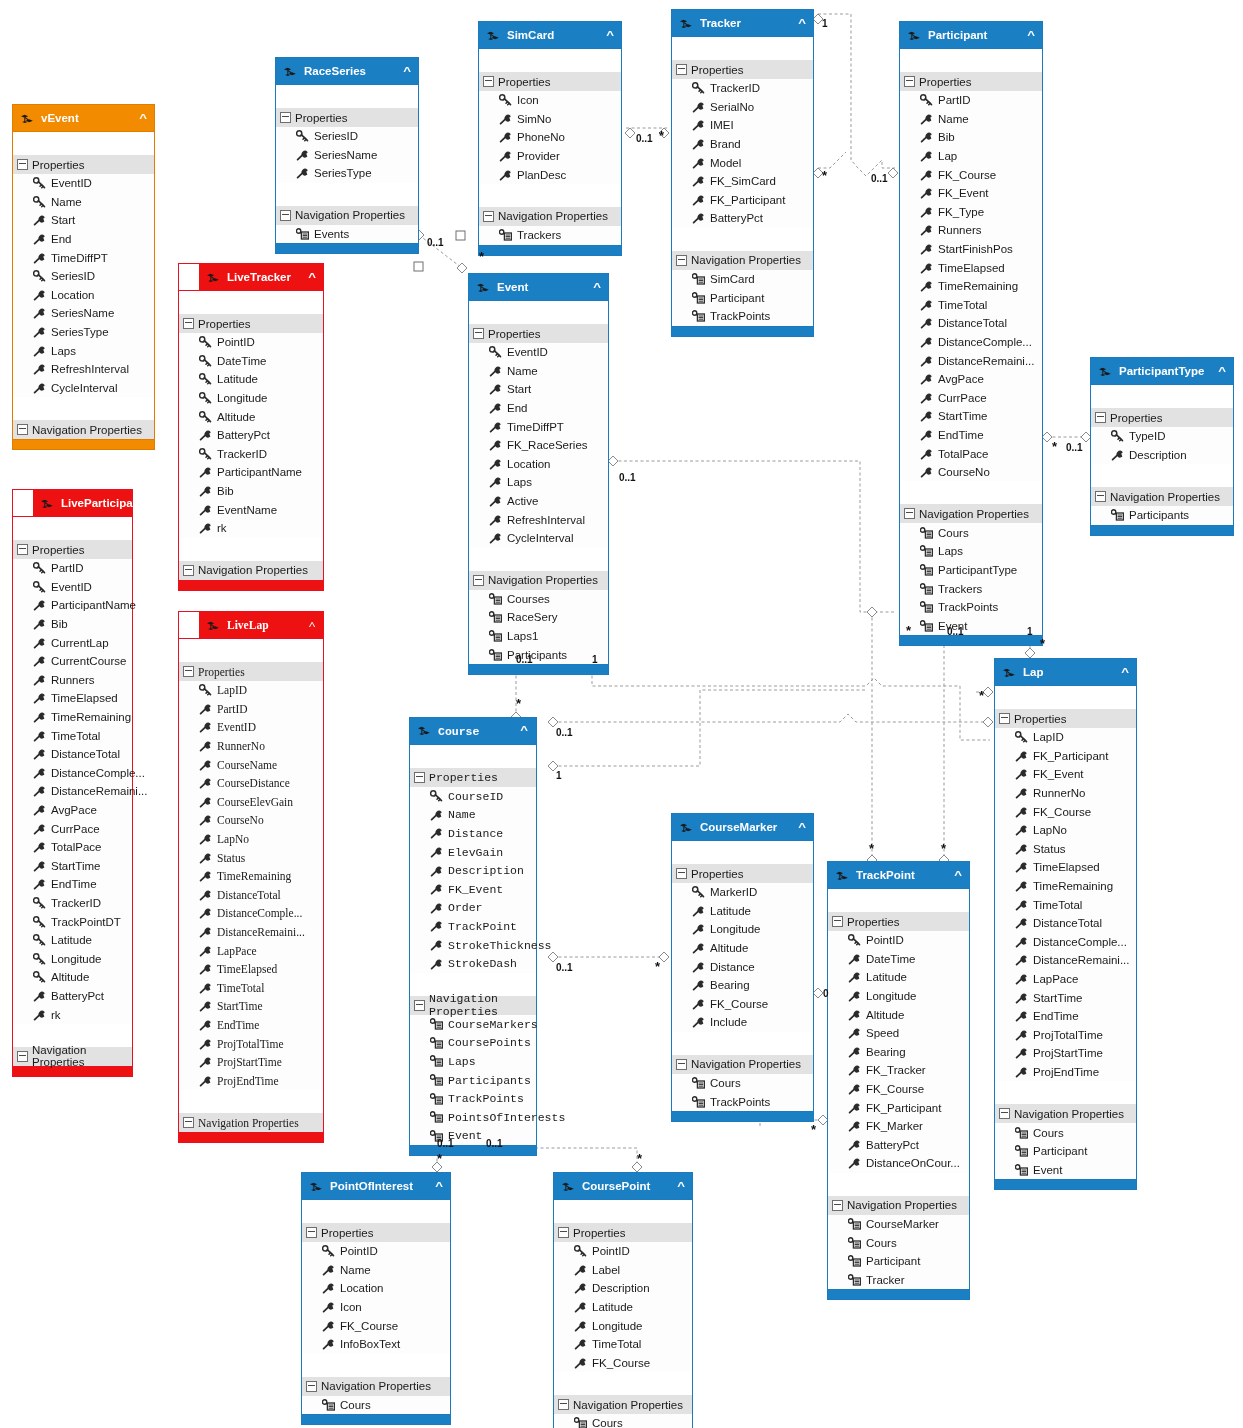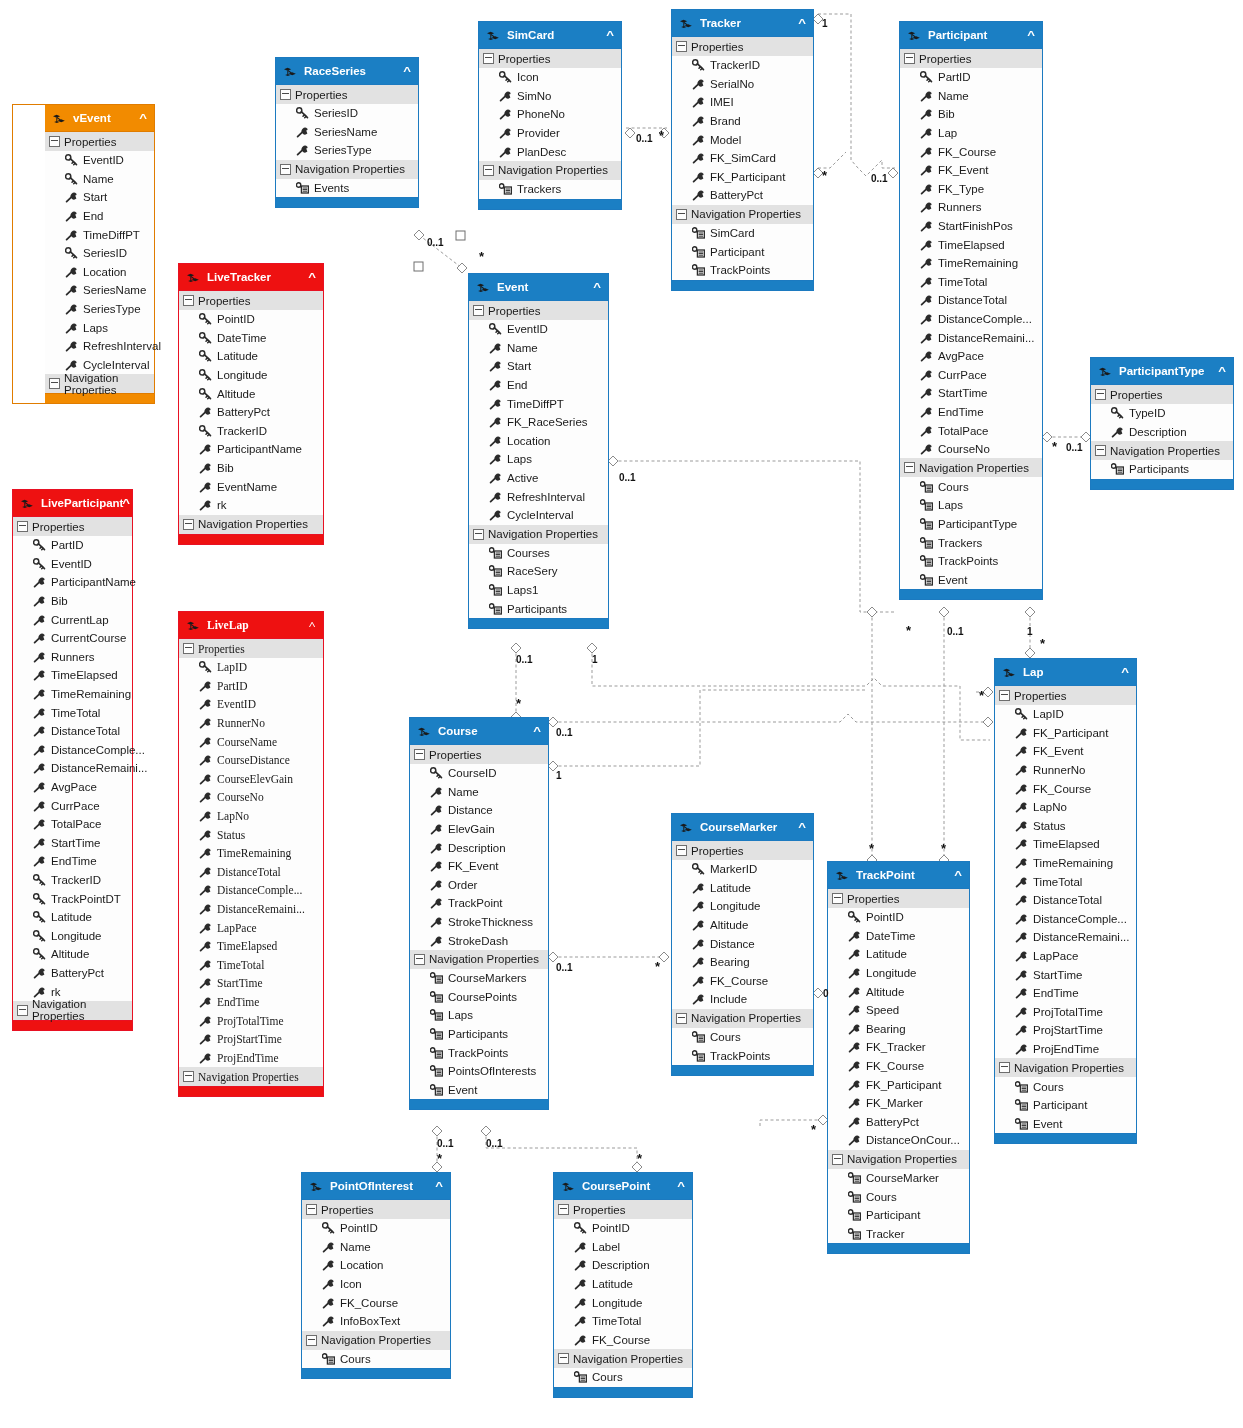--- a/index.html
+++ b/index.html
@@ -34,33 +34,33 @@
   .mult.star{font-size:13px;line-height:8px;}
 
   
   .entity{
     position:absolute;
     box-sizing:border-box;
     background:#ffffff;
     border:1px solid #1c7ac0;
     box-shadow:0 0 0 0 rgba(0,0,0,0);
   }
-  .entity.orange{border-color:#e07c00;padding-left:32px;}
+  .entity.orange{border-color:#e07c00;}
   .entity.red{border-color:#e81123;}
 
   .e-head{
     height:26px;
     background:#1b7fc4;
     display:flex;
     align-items:center;
     padding:0 6px 0 7px;
     box-sizing:border-box;
   }
   .entity.orange .e-head{background:#f28b00;}
-  .entity.red   .e-head{background:#ee1111;}
+  .entity.red   .e-head{background:#ee1111;margin-left:20px;}
 
   .e-title{
     color:#ffffff;
     font-size:11.5px;
     font-weight:bold;
     margin-left:7px;
     flex:1 1 auto;
     letter-spacing:0px;
   }
   .chev{
@@ -87,20 +87,21 @@
 
   .sect{
     height:19px;
     background:#e2e2e2;
     display:flex;
     align-items:center;
     padding-left:4px;
     font-size:11.5px;
     color:#1a1a1a;
     box-sizing:border-box;
+    margin-top:23px;
   }
   .sect .minus{
     width:9px;height:9px;
     border:1px solid #6d6d6d;
     background:#fdfdfd;
     position:relative;
     margin-right:4px;
     flex:0 0 auto;
   }
   .sect .minus::after{
@@ -1754,21 +1755,21 @@
                 <path d="M4.2 4.2 L5.6 5.6" stroke="#2b2b2b" stroke-width="1.4"></path>
                 <rect x="5.4" y="4.0" width="7" height="7" fill="none" stroke="#2b2b2b" stroke-width="1.3"></rect>
                 <path d="M6.6 6.0 h4.6 M6.6 7.6 h4.6 M6.6 9.2 h4.6" stroke="#2b2b2b" stroke-width="1"></path>
               </svg>
             </span>
             <span class="pname">Participants</span>
           </div>
         </div>
         <div class="e-foot"></div>
       </div>
-      <div class="entity blue" style="left: 409px; top: 717px; width: 140px;">
+      <div class="entity blue" style="left: 409px; top: 717px; width: 128px; font-family: Liberation Mono, monospace;">
         <div class="e-head">
           <span class="ticon"><svg width="14" height="12" viewBox="0 0 14 12">
               <path d="M1 2.3 l3.6 -1.5 l3.6 1.5 l-3.6 1.5 z" fill="#1a1a1a"></path>
               <path d="M5.6 6.8 l3.6 -1.5 l3.6 1.5 l-3.6 1.5 z" fill="#1a1a1a"></path>
               <path d="M4.8 3.4 L8.4 6.0" stroke="#1a1a1a" stroke-width="1.1"></path>
               <path d="M2.2 8.0 l2.6 -1.1 l2.6 1.1 l-2.6 1.1 z" fill="#1a1a1a"></path>
               <path d="M4.8 4.0 L4.8 7.2" stroke="#1a1a1a" stroke-width="1"></path>
             </svg></span>
           <span class="e-title">Course</span>
           <span class="chev">^</span>

